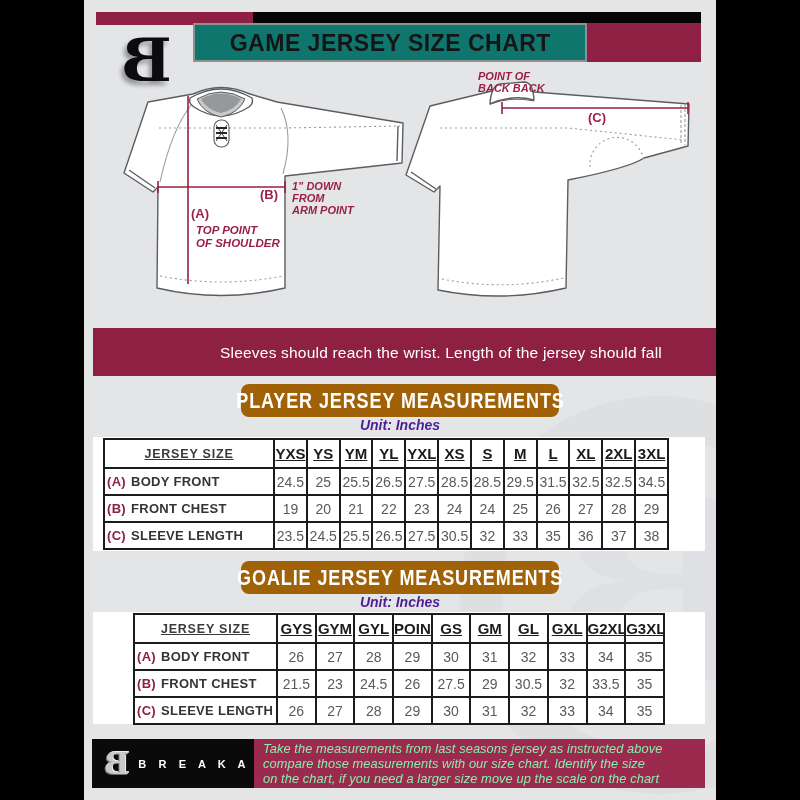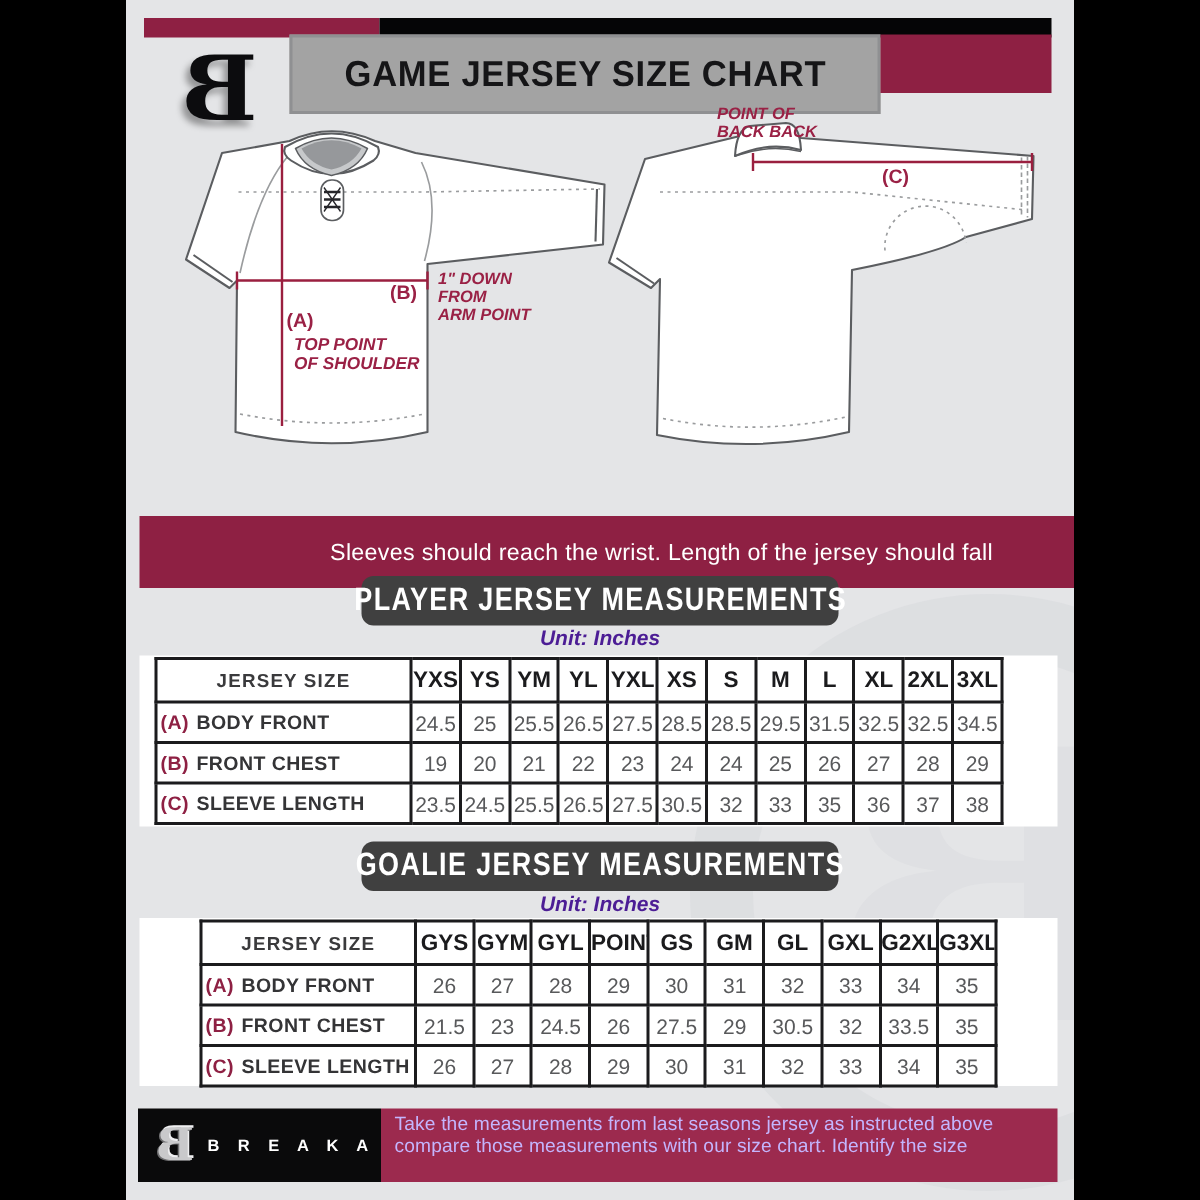--- a/index.html
+++ b/index.html
@@ -14,21 +14,21 @@
   .content{position:absolute;left:84px;top:0;width:632px;height:800px;background:var(--background);overflow:hidden;}
 
   .watermark{position:absolute;left:0;top:0;width:632px;height:800px;z-index:1;}
 
   .abs{position:absolute;}
   .z2{z-index:2;} .z3{z-index:3;}
 
   
   .topbar-maroon{left:12px;top:12px;width:157px;height:13px;background:var(--maroon);}
   .topbar-black{left:169px;top:12px;width:448px;height:13px;background:#050506;}
-  .title-box{left:109px;top:23px;width:394px;height:53px;background:#a3a3a3;border:2px solid #8f9092;
+  .title-box{left:109px;top:23px;width:394px;height:39px;background:#0f766e;border:2px solid #8f9092;
      box-sizing:border-box;display:flex;align-items:center;justify-content:center;}
   .title-box span{font-size:24px;font-weight:800;color:#151517;letter-spacing:.5px;white-space:nowrap;
      display:inline-block;transform:scaleX(.96);}
   .title-accent{left:503px;top:23px;width:114px;height:39px;background:var(--maroon);}
   .brand-mark{left:30px;top:24px;width:64px;height:72px;display:flex;align-items:center;justify-content:center;}
   .brand-mark span{font-family:"DejaVu Serif",serif;font-weight:bold;font-size:60px;color:#0c0c0e;
      display:inline-block;transform:scaleX(-1);filter:drop-shadow(3px 4px 2px rgba(0,0,0,.35));line-height:1;}
 
   
   .jerseys{left:0;top:70px;width:632px;height:262px;}
@@ -37,56 +37,56 @@
   .ref{color:var(--annotation);font-weight:800;font-size:13px;font-style:normal;white-space:nowrap;}
   .ann-back-neck{left:394px;top:70px;}
   .ann-c{left:504px;top:110px;}
   .ann-b{left:176px;top:187px;}
   .ann-b-note{left:208px;top:180px;}
   .ann-a{left:107px;top:206px;}
   .ann-a-note{left:112px;top:224px;line-height:13px;font-size:11.5px;}
 
   
   .notice{left:9px;top:328px;width:696px;height:48px;background:var(--maroon);color:#fff;
-     display:flex;flex-direction:row;align-items:center;justify-content:center;margin-top:16px;}
+     display:flex;flex-direction:row;align-items:center;justify-content:center;}
   .notice div{font-size:15.5px;font-weight:500;line-height:21px;letter-spacing:.2px;}
 
   
-  .pill{width:318px;height:33px;background:#404040;border-radius:8px;display:flex;align-items:center;justify-content:center;}
+  .pill{width:318px;height:33px;background:#a16207;border-radius:8px;display:flex;align-items:center;justify-content:center;}
   .pill span{color:#fff;font-size:20px;font-weight:800;letter-spacing:1px;white-space:nowrap;
      display:inline-block;transform:scaleX(.9) scaleY(1.08);}
   .pill-player{left:157px;top:384px;} .pill-goalie{left:157px;top:561px;}
   .unit{left:0;width:632px;text-align:center;font-size:14px;font-style:italic;font-weight:700;color:#4c1d95;}
   .unit-player{top:417px;} .unit-goalie{top:594px;}
 
   
   .panel{background:#fff;}
   .panel-player{left:9px;top:437px;width:612px;height:114px;}
   .panel-goalie{left:9px;top:612px;width:612px;height:112px;}
   table.grid{border-collapse:collapse;table-layout:fixed;background:transparent;}
   .grid th,.grid td{border:2px solid #1b1b1d;text-align:center;padding:0;overflow:hidden;}
-  .grid thead th{height:27px;font-size:15px;font-weight:800;color:#1b1b1d;}
+  .grid thead th{height:27px;font-size:15px;font-weight:800;color:#1b1b1d;text-decoration:underline;}
   .grid tbody td{height:25px;}
   .grid .corner{font-size:12.5px;font-weight:700;letter-spacing:.8px;color:#3a3a3c;}
   .grid .rowlabel{text-align:left;padding-left:2px;font-size:13px;font-weight:700;color:#343436;letter-spacing:.3px;white-space:nowrap;}
   .grid .rowlabel .key{color:var(--maroon);font-weight:800;margin-right:5px;}
   .grid .val{font-size:14px;color:var(--table_text);font-weight:500;}
   .player-grid{left:19px;top:438px;width:566px;}
   .player-grid th:first-child{width:168px;}
   .goalie-grid{left:49px;top:613px;width:532px;}
   .goalie-grid th:first-child{width:141px;}
 
   
   .footer-black{left:8px;top:739px;width:162px;height:49px;background:#0a0a0b;display:flex;align-items:center;}
   .footer-logo{font-family:"DejaVu Serif",serif;font-weight:bold;font-size:30px;color:#c9c9cb;
      display:inline-block;transform:scaleX(-1);margin-left:12px;line-height:1;
      text-shadow:1px 1px 0 #6f6f71, -1px -1px 0 #efeff1;}
   .footer-brand{color:#fff;font-size:11px;font-weight:800;letter-spacing:4.6px;margin-left:9px;white-space:nowrap;}
   .footer-maroon{left:170px;top:739px;width:451px;height:49px;background:var(--maroon_light);
-     color:#c4b5fd;box-sizing:border-box;padding:3px 0 0 9px;}
+     color:#86efac;box-sizing:border-box;padding:3px 0 0 9px;font-style:italic;}
   .footer-maroon div{font-size:12.8px;line-height:14.8px;font-weight:500;letter-spacing:.1px;white-space:nowrap;}
 </style>
 </head>
 <body>
 
 <div class="stage">
   <div class="pillar pillar-left"></div>
   <div class="pillar pillar-right"></div>
 
   <div class="content">
@@ -302,16 +302,17 @@
         </tbody>
       </table>
 
     <div class="abs z3 footer-black">
       <span class="footer-logo">B</span>
       <span class="footer-brand">B R E A K A W A Y</span>
     </div>
     <div class="abs z3 footer-maroon">
       <div>Take the measurements from last seasons jersey as instructed above</div>
       <div>compare those measurements  with our size chart. Identify the size</div>
+      <div>on the chart, if you need a larger size move up the scale on the chart</div>
     </div>
 
   </div>
 </div>
 
 </body></html>

